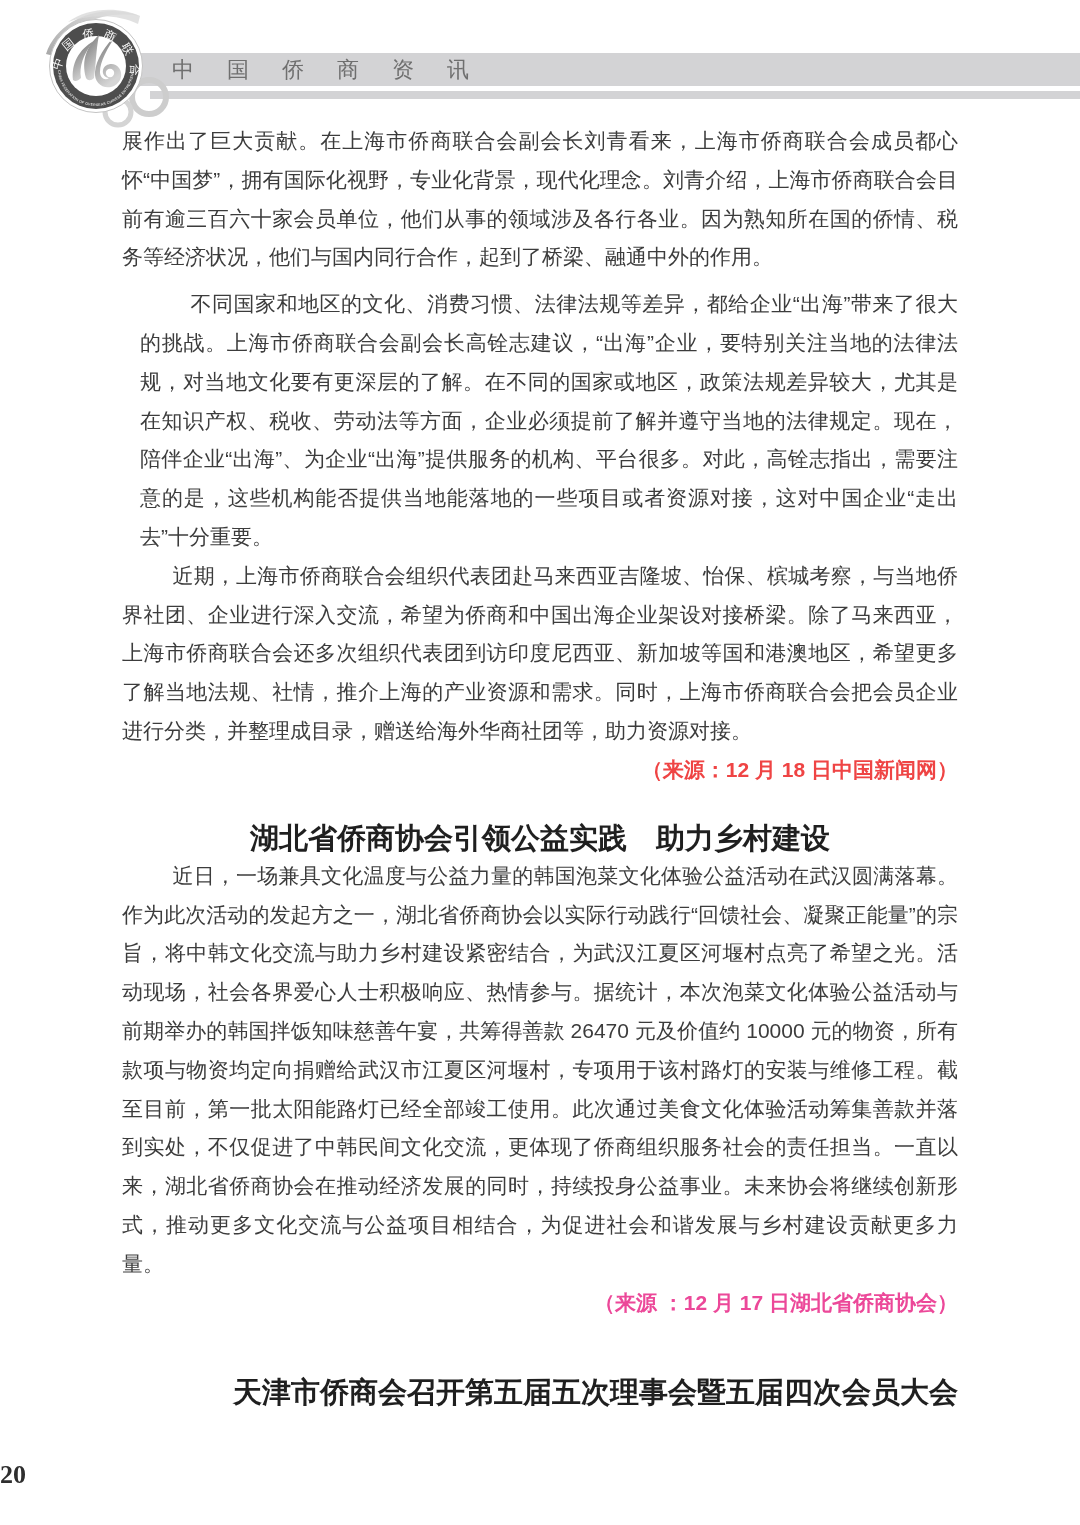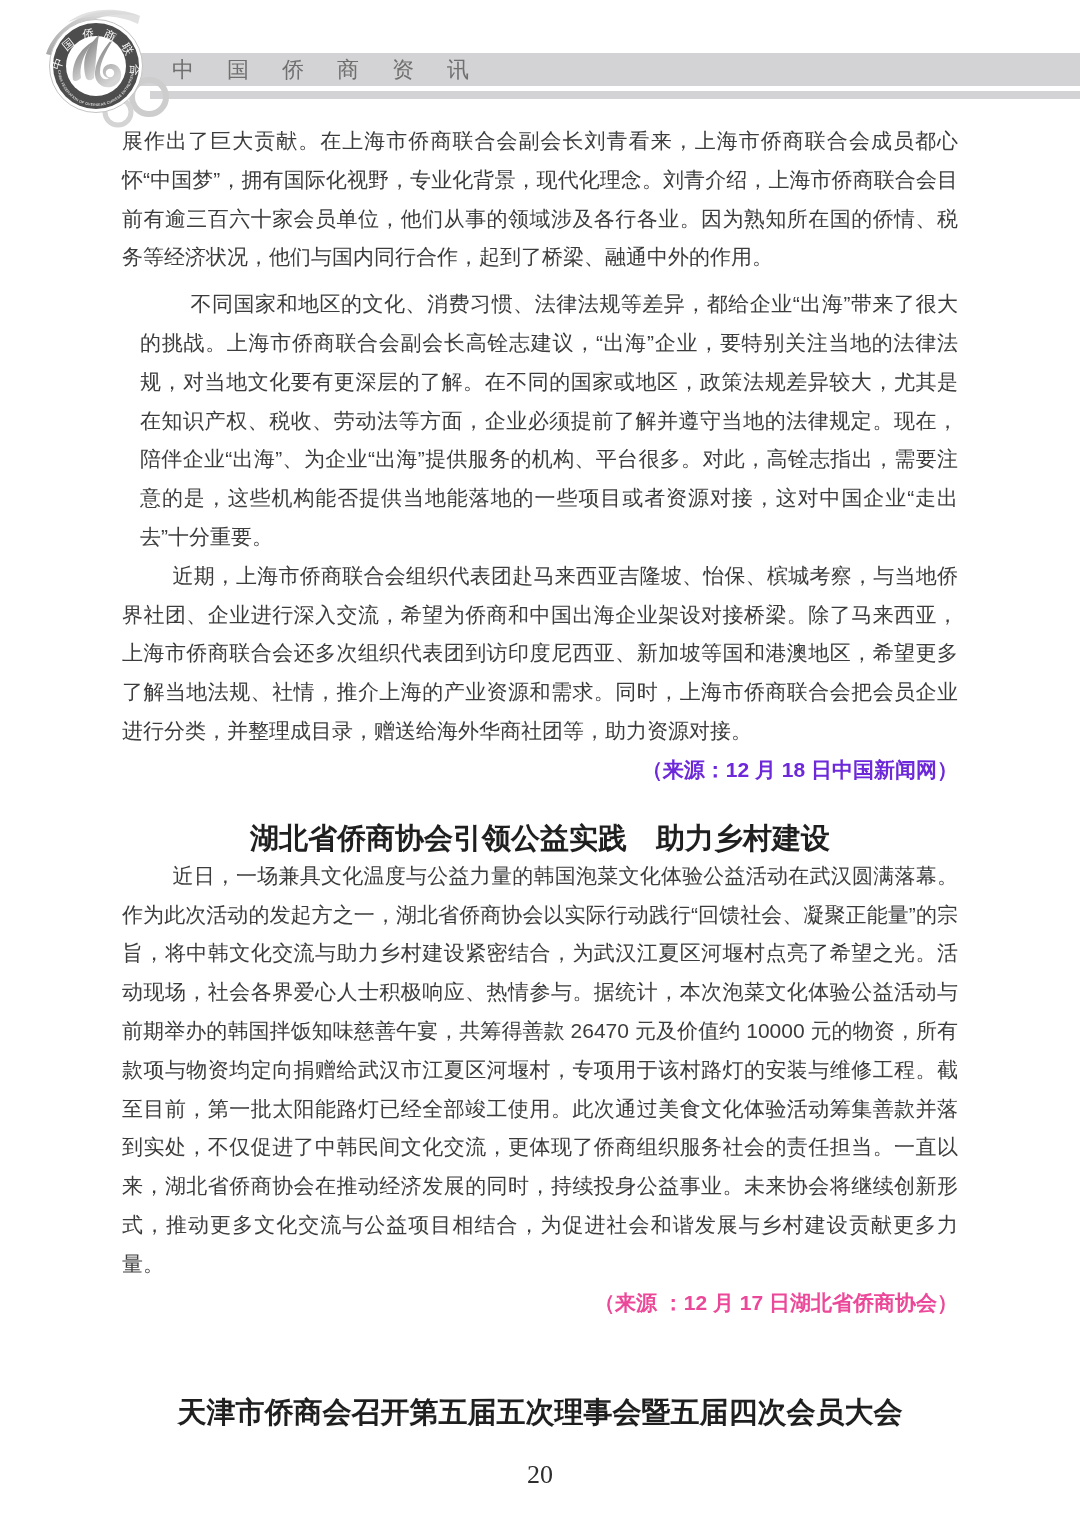--- a/index.html
+++ b/index.html
@@ -36,34 +36,33 @@
   }
   .content p{margin:0;}
   p.indent{text-indent:2.4em;}
   p.p2{margin-top:8px;margin-left:18px;}
   .article-title{
     margin:0;text-align:center;color:#1f1f1f;
     font-size:29px;line-height:38px;font-weight:700;
     text-indent:0;
   }
   .h1-title{margin-top:68px;}
-  .h2-title{margin-top:71px;}
+  .h2-title{margin-top:51px;text-align:right;}
   .p-after-title{margin-top:27px;}
   .source-inline{
-    float:right;font-weight:700;color:#6d28d9;
+    float:right;font-weight:700;color:#ef4444;
   }
   .source-row{
     text-align:right;font-weight:700;color:#ec4899;margin:0;
   }
   
   .footer{
     position:absolute;left:0;top:1460px;width:100%;
-    text-align:center;
     font-family:"Liberation Serif","DejaVu Serif",serif;
-    font-size:26px;color:#2e2e2e;
+    font-size:26px;color:#2e2e2e;font-weight:bold;
   }
 </style>
 </head>
 <body>
 
 <div class="page">
 
   <div class="band"></div>
   <div class="band-thin"></div>
   <div class="masthead">中国侨商资讯</div>

